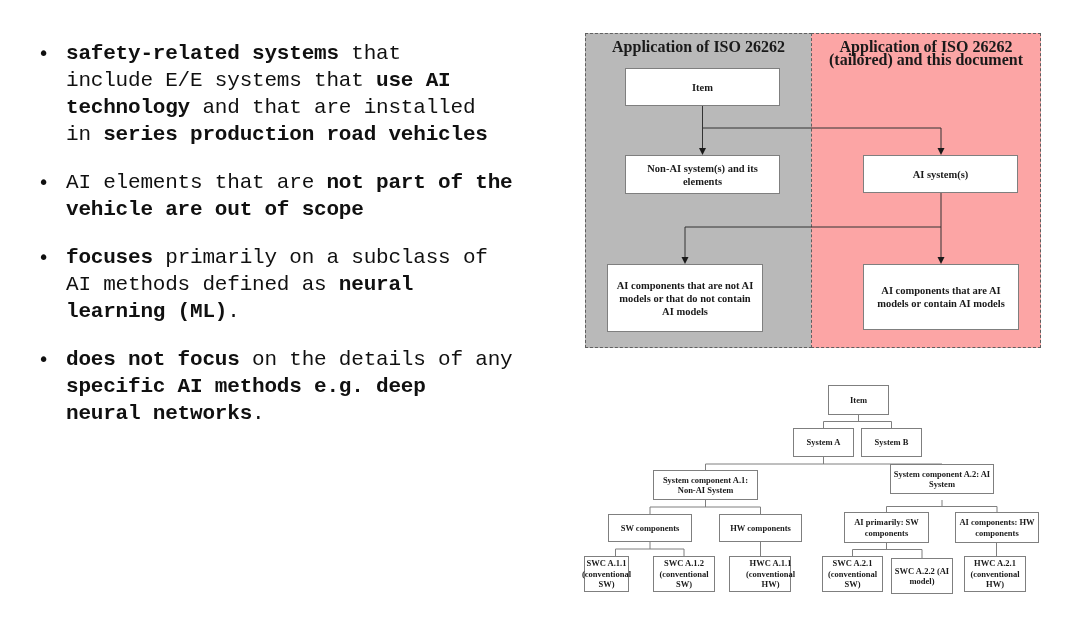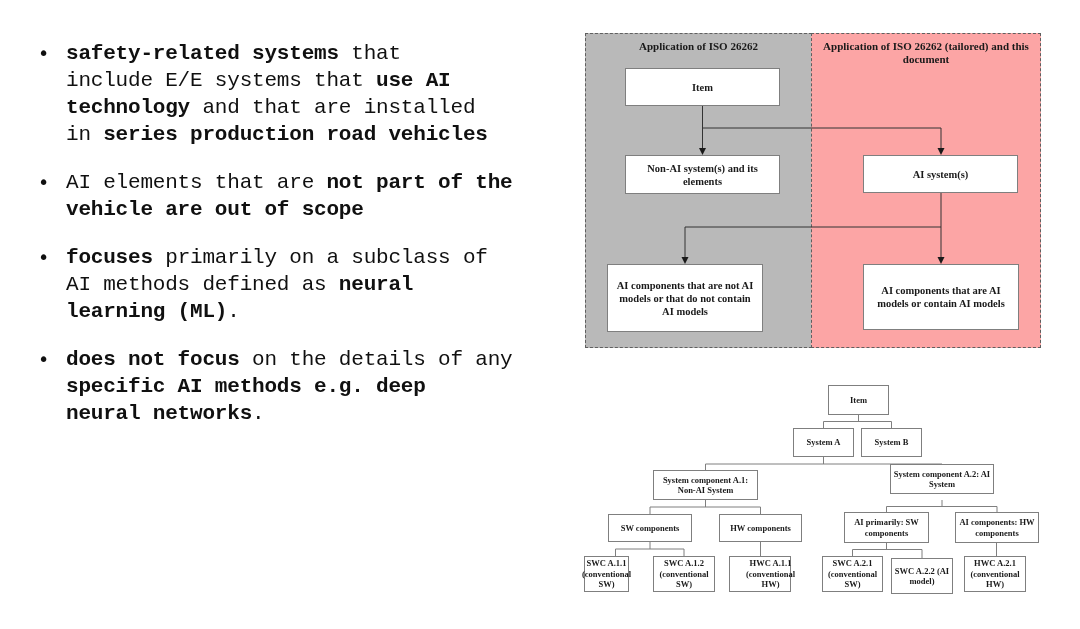--- a/index.html
+++ b/index.html
@@ -13,21 +13,21 @@
   .bullets .txt{margin:0;letter-spacing:-0.2px;font-family:Liberation Mono, monospace;}
   .b{font-weight:700;}
 
   
   .fig1{position:absolute;left:585px;top:33px;width:456px;height:317px;
         font-family:"Liberation Serif","DejaVu Serif",serif;color:#1a1a1a;}
   .panel{position:absolute;top:0;height:315px;border:1.5px dashed #5f5f5f;box-sizing:border-box;}
   .panel.left{left:0;width:227px;background:#b9b9b9;}
   .panel.right{left:226px;width:230px;background:#fca5a5;}
   .panel-title{position:absolute;top:6px;left:0;right:0;text-align:center;
-               font-weight:700;font-size:11px;line-height:13px;padding:0 8px;}
+               font-weight:700;font-size:16px;line-height:13px;padding:0 8px;}
   .fig1 svg,.fig2 svg{position:absolute;left:0;top:0;pointer-events:none;}
   .node{position:absolute;background:#fff;border:1.5px solid #7f7f7f;box-sizing:border-box;
         display:flex;align-items:center;justify-content:center;text-align:center;
         font-weight:700;font-size:10.5px;line-height:13px;padding:2px 6px;}
   .n-item{left:40px;top:35px;width:155px;height:38px;}
   .n-nonai{left:40px;top:122px;width:155px;height:39px;}
   .n-aisys{left:278px;top:122px;width:155px;height:38px;}
   .n-compl{left:22px;top:231px;width:156px;height:68px;}
   .n-compr{left:278px;top:231px;width:156px;height:66px;}
 

